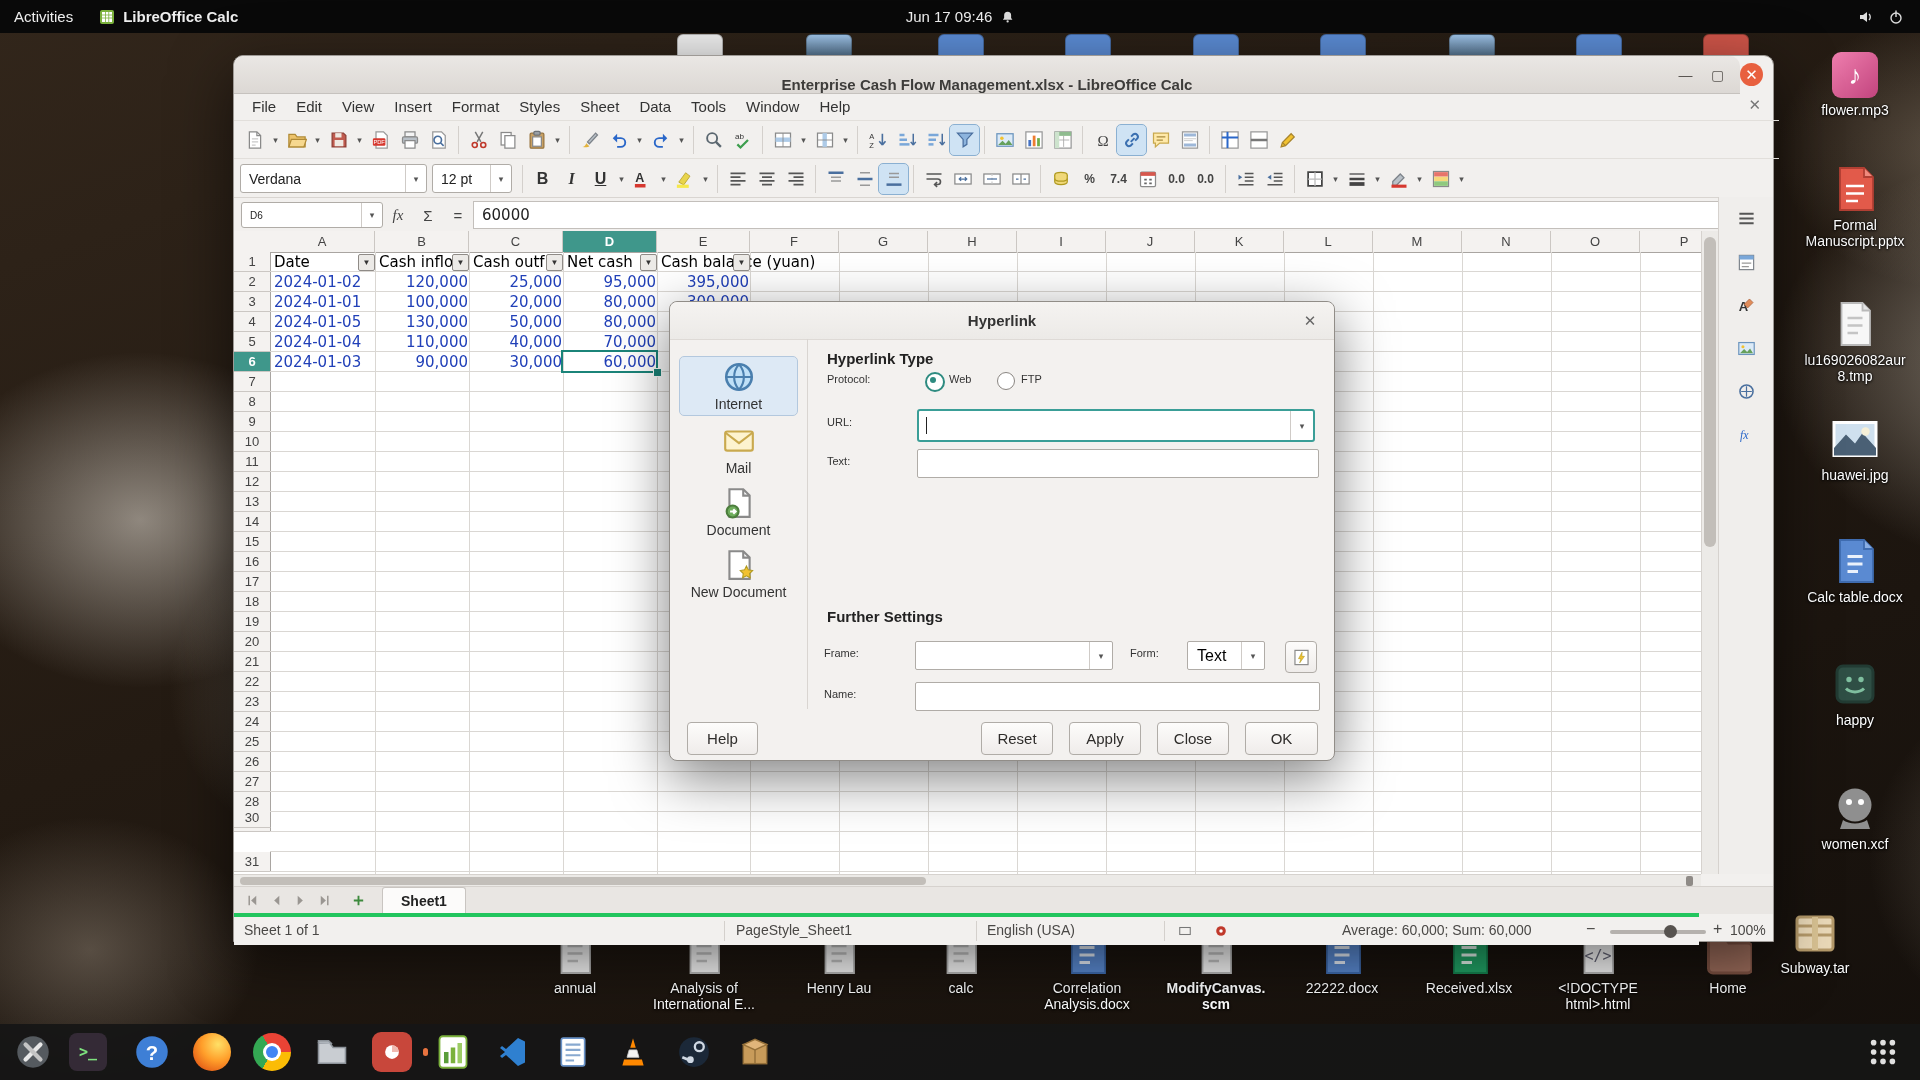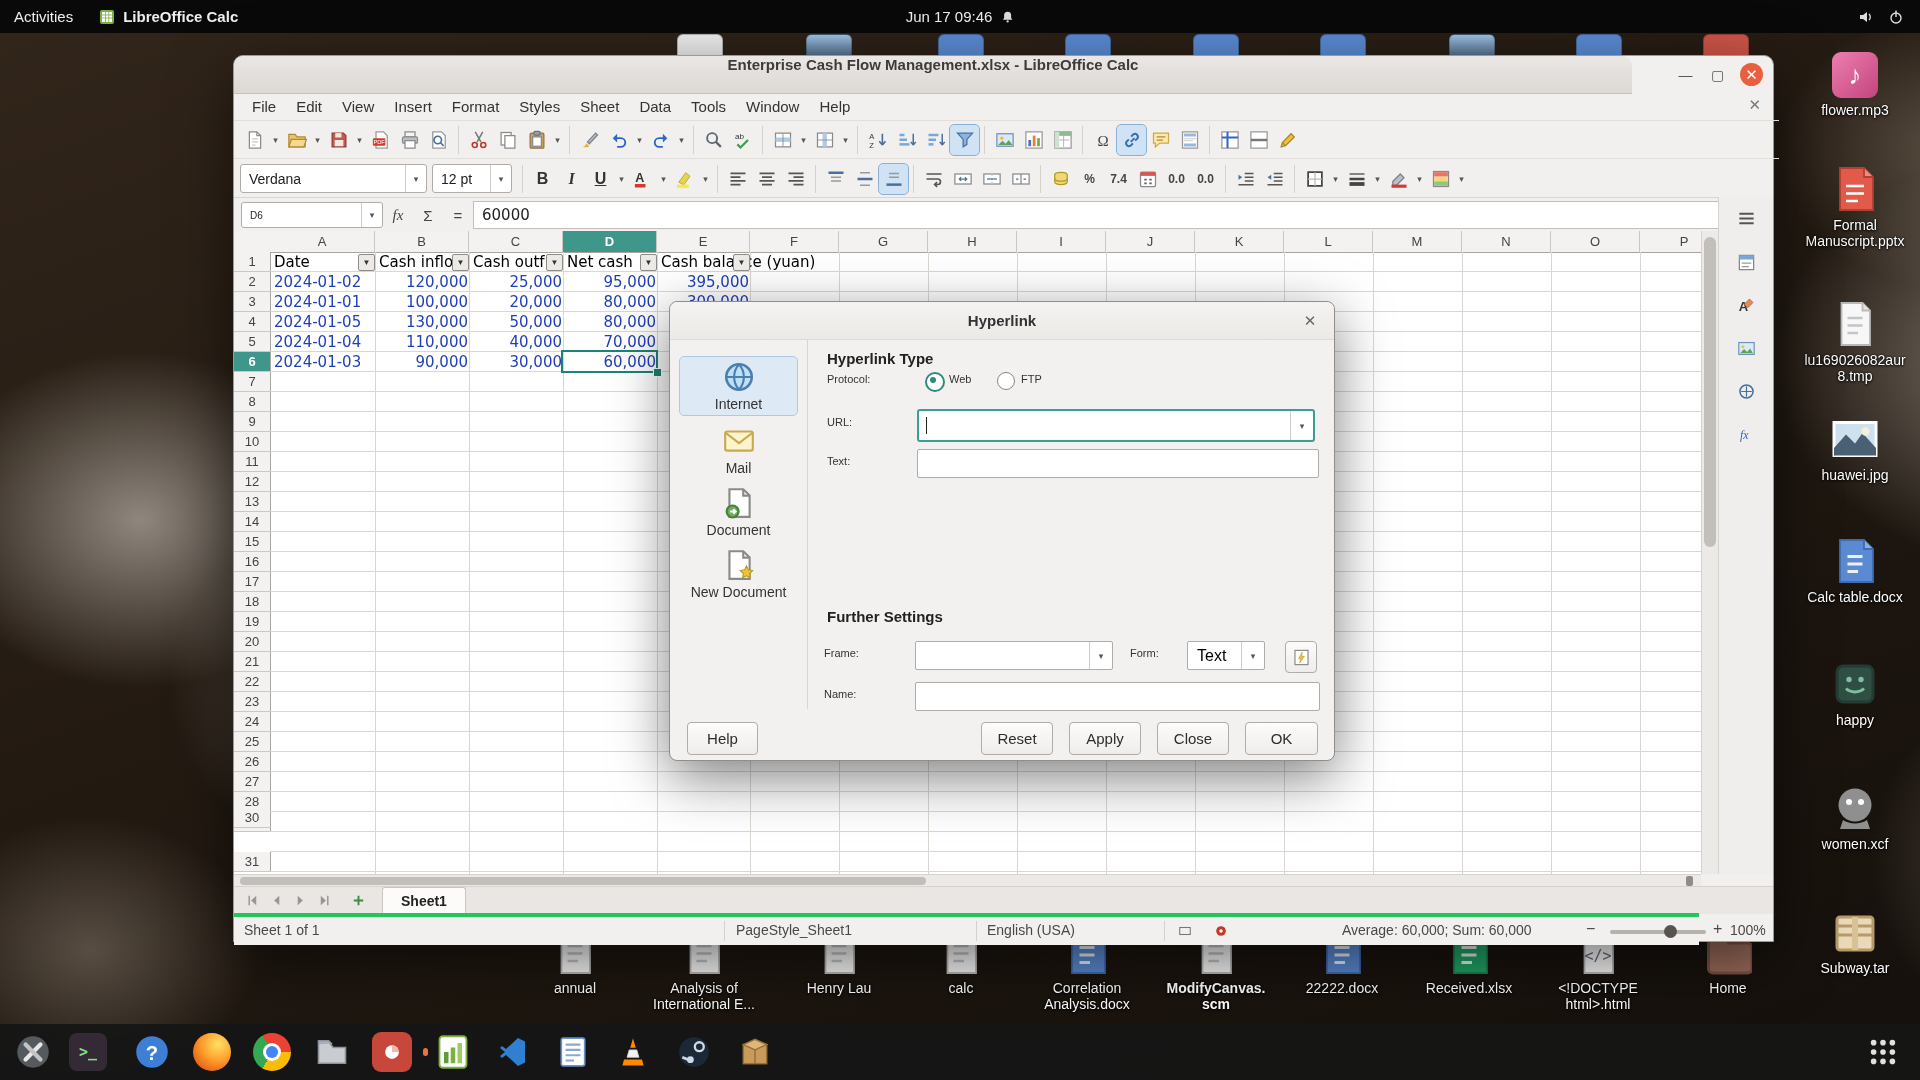--- a/index.html
+++ b/index.html
@@ -38,22 +38,22 @@
     font:bold 15px "DejaVu Sans Mono",monospace;display:flex;align-items:center;justify-content:center}
   .ff{width:38px;height:38px;border-radius:50%;background:radial-gradient(circle at 66% 30%,#ffe066,#ff9e2a 45%,#e45d17 82%)}
   .chrome-outer{width:38px;height:38px;border-radius:50%;background:conic-gradient(from -30deg,#ea4335 0 120deg,#fbbc05 0 240deg,#34a853 0 360deg);display:flex;align-items:center;justify-content:center}
   .chrome-in{width:18px;height:18px;border-radius:50%;background:#fff;display:flex;align-items:center;justify-content:center}
   .chrome-dot{width:12px;height:12px;border-radius:50%;background:#4285f4}
   .tile-red{width:40px;height:40px;border-radius:9px;background:#c8473b;display:flex;align-items:center;justify-content:center}
   .run-dot{position:absolute;left:-7px;top:19px;width:5px;height:8px;border-radius:3px;background:#e8733f}
   
   #win{left:233px;top:55px;width:1539px;height:885px;background:#f2f0ee;border:1px solid #9d9995;
     border-radius:10px 10px 0 0;box-shadow:0 18px 60px rgba(0,0,0,.55)}
-  #titlebar{left:0;top:0;width:1398px;height:37px;border-radius:10px 10px 0 0;
-    background:linear-gradient(#eae7e4,#dcd8d4);display:flex;align-items:flex-start;justify-content:center;
+  #titlebar{left:0;top:0;width:1506px;height:37px;border-radius:10px 10px 0 0;
+    background:linear-gradient(#eae7e4,#dcd8d4);display:flex;align-items:flex-end;justify-content:center;
     border-bottom:1px solid #c6c2be}
   #titlebar .ttl{font-size:15px;font-weight:bold;color:#3d3c3a}
   .winbtn{position:absolute;top:7px;width:23px;height:23px;display:flex;align-items:center;justify-content:center;
     color:#5a5652;font-size:14px}
   #btn-close{background:#e8603f;border-radius:50%;color:#fff;font-size:15px}
   #menubar{left:0;top:37px;width:1539px;height:27px;display:flex;align-items:center;padding-left:8px;
     font-size:15px;color:#333}
   .menu-item{padding:2px 10px;border-radius:3px}
   #menu-close{position:absolute;right:12px;top:40px;color:#777;font-size:15px}
   .toolbar{left:0;width:1539px;display:flex;align-items:center;padding-left:6px}
@@ -267,21 +267,21 @@
       <div>
         <svg width="48" height="48" viewBox="0 0 16 16" fill="none">
           <circle cx="8" cy="7" r="5.5" fill="#8f8f8f"></circle>
           <circle cx="6" cy="6" r="1" fill="#fff"></circle>
           <circle cx="10" cy="6" r="1" fill="#fff"></circle>
           <path d="M4 12c2 1.5 6 1.5 8 0l1 3H3z" fill="#8f8f8f"></path>
         </svg>
       </div>
       <div class="dlabel">women.xcf</div>
     </div>
-    <div class="dicon abs" style="left: 1800px; top: 908px; width: 110px;">
+    <div class="dicon abs" style="left: 1760px; top: 908px; width: 110px;">
       <div>
         <svg width="48" height="48" viewBox="0 0 16 16" fill="none">
           <rect x="2" y="3" width="12" height="11" rx="1" fill="#ead9b8" stroke="#b59a6a"></rect>
           <path d="M2 6h12M2 9h12" stroke="#b59a6a"></path>
           <rect x="7" y="3" width="2" height="11" fill="#d8c293"></rect>
         </svg>
       </div>
       <div class="dlabel">Subway.tar</div>
     </div>
   </div>

